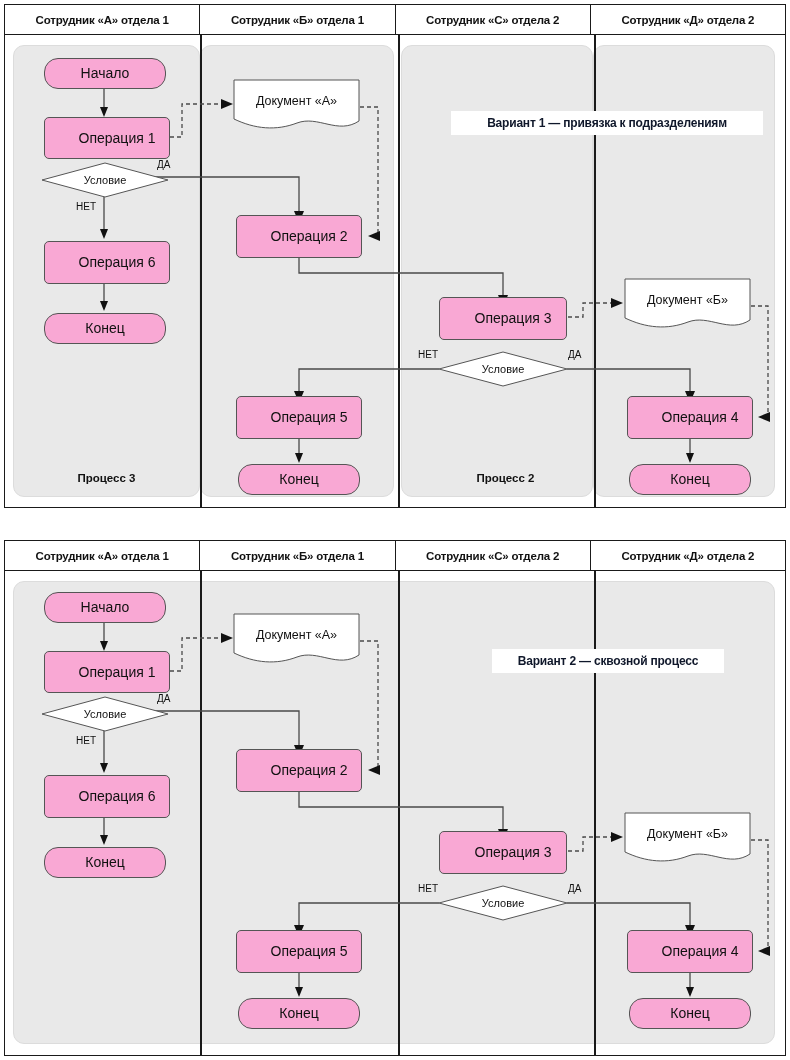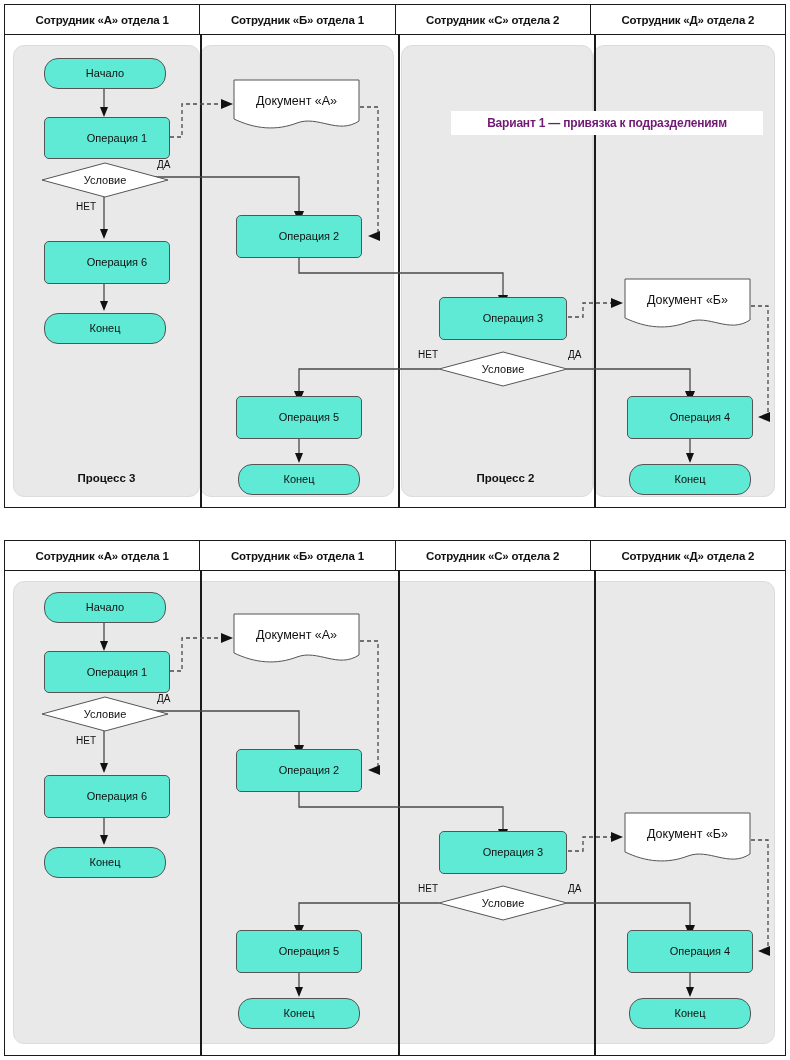--- a/index.html
+++ b/index.html
@@ -21,27 +21,27 @@
   .lane-body{position:relative;height:calc(100% - 30px);}
   .lane-div{position:absolute;top:0;bottom:0;width:1.5px;background:#1a1a1a;}
 
   
   .proc-box{position:absolute;background:#e9e9e9;border-radius:11px;
     border:1px solid #dcdcdc;box-sizing:border-box;}
   .proc-label{position:absolute;font-size:11.5px;font-weight:bold;color:#111;
     text-align:center;white-space:nowrap;}
 
   
-  .variant{position:absolute;background:#fff;font-size:12px;font-weight:bold;color:#701a75;
+  .variant{position:absolute;background:#fff;font-size:12px;font-weight:bold;color:#0f172a;
     display:flex;align-items:center;justify-content:center;white-space:nowrap;letter-spacing:-0.2px;}
 
   
-  .node{position:absolute;box-sizing:border-box;background:#5eead4;border:1px solid #555;
+  .node{position:absolute;box-sizing:border-box;background:#f9a8d4;border:1px solid #555;
     display:flex;align-items:center;justify-content:center;
-    font-size:11px;color:#111;text-align:center;line-height:1.15;z-index:4;}
+    font-size:14px;color:#111;text-align:center;line-height:1.15;z-index:4;}
   .n-term{border-radius:14px;}
   .n-proc{border-radius:5px;padding-left:20px;}
 
   .n-dec{position:absolute;z-index:4;}
   .n-dec svg{position:absolute;left:0;top:0;overflow:visible;}
   .n-dec .dec-txt{position:absolute;left:0;top:0;width:100%;height:100%;
     display:flex;align-items:center;justify-content:center;font-size:11px;color:#111;}
 
   .n-doc{position:absolute;z-index:4;}
   .n-doc svg{position:absolute;left:0;top:0;}
@@ -280,16 +280,17 @@
       <div class="n-doc" style="left:619px;top:241px;width:127px;height:52px;">
         <svg width="127" height="52" viewBox="0 0 127 52">
           <path d="M1,1 L126,1 L126,42 C105,56 85,36 64,44 C43,52 22,50 1,40 Z" fill="#fff" stroke="#555" stroke-width="1"></path>
         </svg>
         <div class="doc-txt">Документ «Б»</div>
       </div>
 
       <div class="node n-proc" style="left:622px;top:359px;width:126px;height:43px;">Операция 4</div>
       <div class="node n-term" style="left:624px;top:427px;width:122px;height:31px;">Конец</div>
 
+      <div class="variant" style="left:487px;top:78px;width:232px;height:24px;">Вариант 2 — сквозной процесс</div>
     </div>
   </div>
 
 </div>
 
 </body></html>

